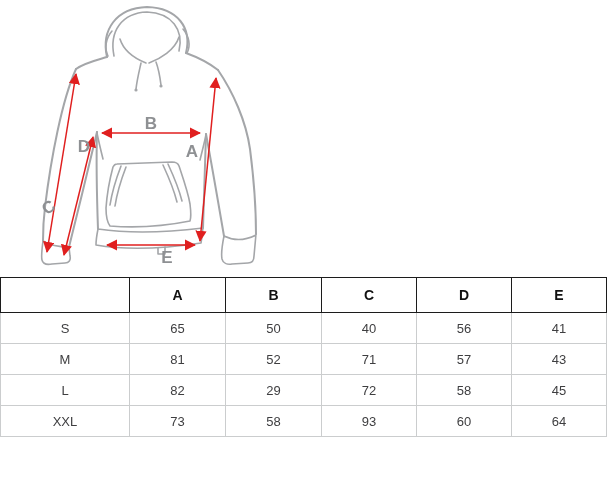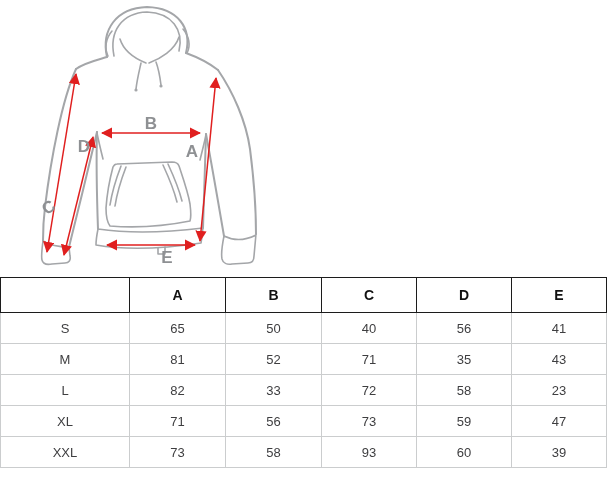--- a/index.html
+++ b/index.html
@@ -134,41 +134,33 @@
         <td>50</td>
         <td>40</td>
         <td>56</td>
         <td>41</td>
       </tr>
       <tr>
         <td>M</td>
         <td>81</td>
         <td>52</td>
         <td>71</td>
-        <td>35</td>
+        <td>57</td>
         <td>43</td>
       </tr>
       <tr>
         <td>L</td>
         <td>82</td>
-        <td>33</td>
+        <td>29</td>
         <td>72</td>
         <td>58</td>
-        <td>23</td>
-      </tr>
-      <tr>
-        <td>XL</td>
-        <td>71</td>
-        <td>56</td>
-        <td>73</td>
-        <td>59</td>
-        <td>47</td>
+        <td>45</td>
       </tr>
       <tr>
         <td>XXL</td>
         <td>73</td>
         <td>58</td>
         <td>93</td>
         <td>60</td>
-        <td>39</td>
+        <td>64</td>
       </tr>
     </tbody>
 </table>
 
 </body></html>

